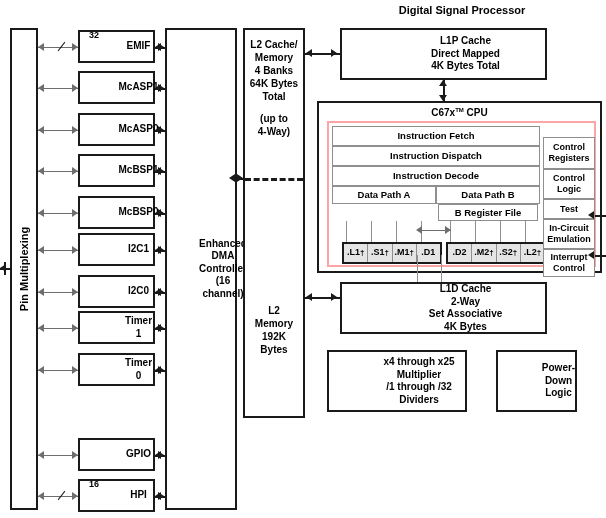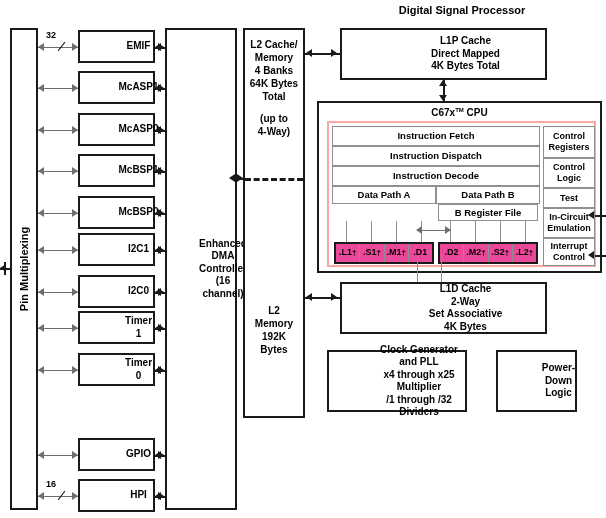--- a/index.html
+++ b/index.html
@@ -85,33 +85,33 @@
   .rf{
     position:absolute;top:78px;width:100px;height:17px;box-sizing:border-box;
     border:1px solid #8f8f8f;display:flex;align-items:center;justify-content:center;
     font-weight:bold;font-size:9.5px;
   }
   #rfA{left:2px;}
   #rfB{left:106px;}
   
   .fugroup{
     position:absolute;top:116px;height:22px;box-sizing:border-box;
-    border:2px solid #1a1a1a;display:flex;background:#ec4899;
+    border:2px solid #1a1a1a;display:flex;background:#e5e5e5;margin-left:8px;
   }
   #fuA{left:2px;width:100px;}
   #fuB{left:106px;width:100px;}
   .fu{
     flex:1;box-sizing:border-box;border-right:1px solid #8f8f8f;
     display:flex;align-items:center;justify-content:center;
     font-weight:bold;font-size:9px;
   }
   .fu:last-child{border-right:none;}
   .fu sup{font-size:8px;vertical-align:super;}
   
-  #ctrlcol{position:absolute;left:214px;top:3px;width:52px;height:140px;text-decoration:underline;}
+  #ctrlcol{position:absolute;left:214px;top:14px;width:52px;height:140px;text-decoration:underline;}
   .ctrlrow{
     position:absolute;left:0;width:100%;box-sizing:border-box;
     border:1px solid #8f8f8f;background:#fff;
     display:flex;align-items:center;justify-content:center;
     text-align:center;font-weight:bold;font-size:9px;line-height:1.2;
   }
   #c0{top:0;height:32px;}
   #c1{top:32px;height:30px;}
   #c2{top:62px;height:20px;}
   #c3{top:82px;height:30px;}
@@ -139,21 +139,21 @@
   .vline.hair{border-left:1px solid #8f8f8f;}
   .arrow{position:absolute;width:0;height:0;}
   .ar-right{border-top:4px solid transparent;border-bottom:4px solid transparent;border-left:6px solid #1a1a1a;}
   .ar-left{border-top:4px solid transparent;border-bottom:4px solid transparent;border-right:6px solid #1a1a1a;}
   .ar-up{border-left:4px solid transparent;border-right:4px solid transparent;border-bottom:6px solid #1a1a1a;}
   .ar-down{border-left:4px solid transparent;border-right:4px solid transparent;border-top:6px solid #1a1a1a;}
   .ar-right.gray{border-left-color:#6e6e6e;}
   .ar-left.gray{border-right-color:#6e6e6e;}
 
   .buswidth{
-    position:absolute;font-weight:bold;font-size:9px;
+    position:absolute;font-weight:bold;font-size:9px;margin-left:43px;
   }
   .slash{position:absolute;width:11px;height:0;border-top:1.5px solid #1a1a1a;
     transform:rotate(-52deg);}
 </style>
 </head>
 <body>
 
 <div id="diagram">
 
   <div id="dsptitle">Digital Signal Processor</div>
@@ -334,21 +334,20 @@
 
   <div class="hline" style="left:305px;top:297px;width:35px;"></div>
   <div class="arrow ar-left" style="left:306px;top:293px;"></div>
   <div class="arrow ar-right" style="left:331px;top:293px;"></div>
 
   <div class="vline hair" style="left:417px;top:255px;height:27px;"></div>
   <div class="vline hair" style="left:441px;top:255px;height:27px;"></div>
 
   <div class="box" id="clkpll">
     <span class="lines">
-      <span>Clock Generator and PLL</span>
       <span>x4 through x25 Multiplier</span>
       <span>/1 through /32 Dividers</span>
     </span>
   </div>
   <div class="box" id="pwrdn">
     <span class="lines">
       <span>Power-Down</span>
       <span>Logic</span>
     </span>
   </div>

